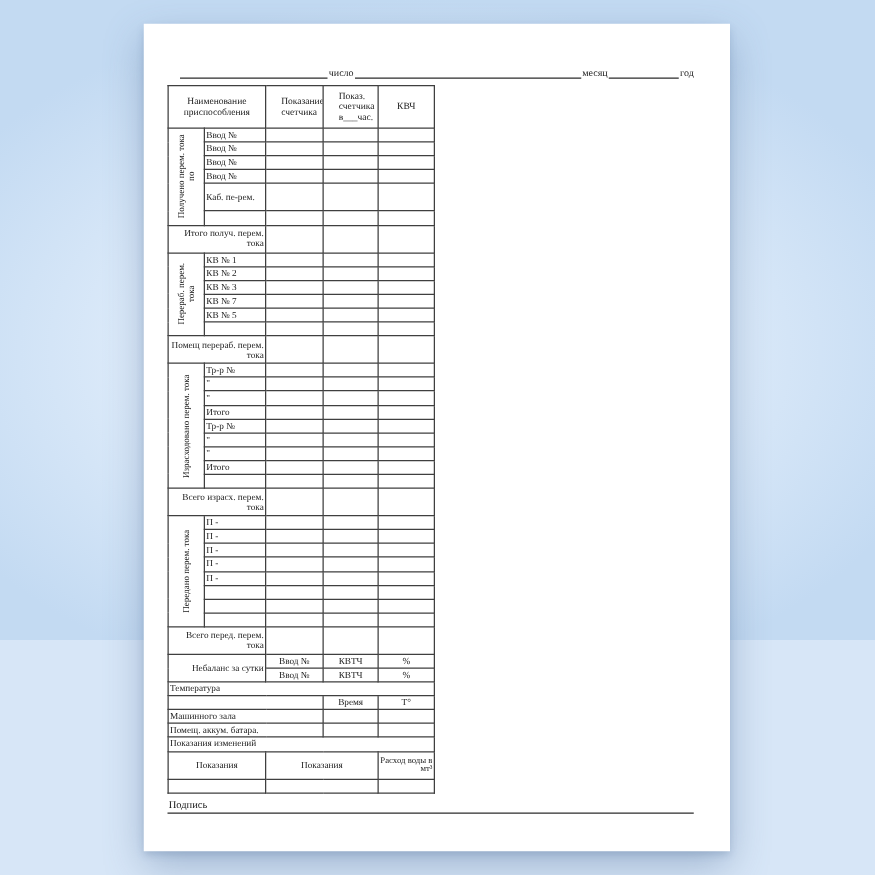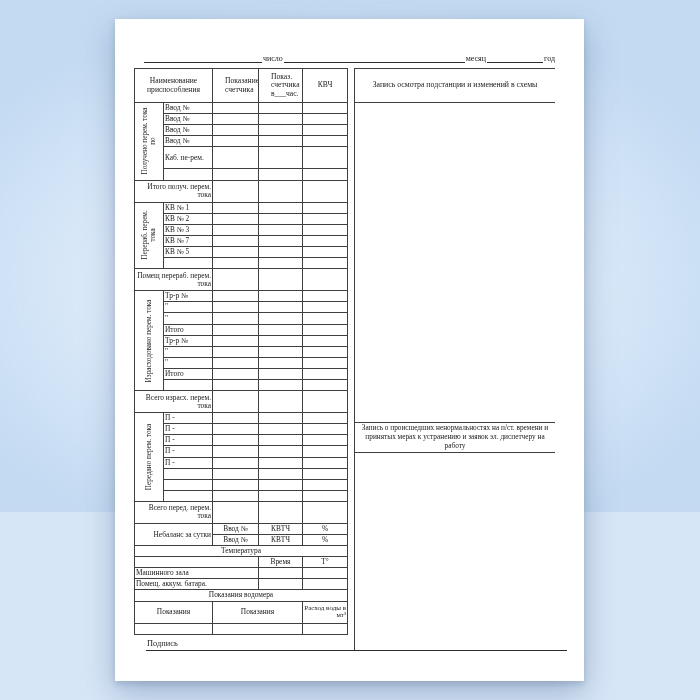--- a/index.html
+++ b/index.html
@@ -40,21 +40,21 @@
     overflow:hidden;
   }
   table.main th{font-weight:normal;text-align:center;font-size:7.6px;padding:1px 12px;}
   tr.hd{height:34px;}
   tr.u{height:11.08px;}
   tr.d{height:22.17px;padding-left:11px;}
   td.lb{text-align:left;padding-left:3px;}
   td.lb.rgt{text-align:left;padding-right:4px;}
   td.sec{text-align:right;}
   td.ctr{text-align:center;}
-  td.ttl{text-align:center;}
+  td.ttl{}
   td.sm{font-size:7px;text-align:right;line-height:1.05;}
   td.rot{position:relative;padding:0;}
   .vt{
     position:absolute;left:50%;top:50%;
     transform:translate(-50%,-50%) rotate(-90deg);
     text-align:center;font-size:7.2px;line-height:1.12;white-space:normal;
   }
   .vt-g1{width:70px;}
   .vt-g2{width:60px;}
   .vt-g3{width:92px;}
@@ -72,21 +72,21 @@
   }
   .rc-gap{height:319px;}
   .rc-mid{
     height:31px;border-top:1px solid #3f3f3f;border-bottom:1px solid #3f3f3f;box-sizing:border-box;
     display:flex;align-items:center;justify-content:center;
     text-align:center;font-size:7.3px;padding:0 5px;line-height:1.2;
   }
   .rc-tail{height:197px;}
   
   .signature{
-    position:absolute;left:31px;top:617px;width:421px;height:14px;
+    position:absolute;left:19px;top:617px;width:421px;height:14px;
     border-bottom:1px solid #2c2c2c;
     font-size:8.4px;color:#191919;
   }
   .signature span{position:absolute;left:1px;bottom:2px;}
 </style>
 </head>
 <body>
 
 <div class="canvas">
   <div class="page">
@@ -360,44 +360,34 @@
           <td></td>
             <td></td>
         </tr>
         <tr class="u">
           <td class="lb" colspan="3">Помещ. аккум. батара.</td>
           <td></td>
             <td></td>
         </tr>
 
         <tr class="u">
-            <td class="ttl" colspan="5">Показания водомера</td>
+            <td class="ttl" colspan="5">Показания изменений</td>
           </tr>
         <tr class="d">
           <td class="ctr" colspan="2">Показания</td>
           <td class="ctr" colspan="2">Показания</td>
           <td class="sm">Расход воды в мт³</td>
         </tr>
         <tr class="u">
           <td colspan="2"></td>
           <td colspan="2"></td>
           <td></td>
         </tr>
       </tbody>
     </table>
 
-    <div class="rightcol">
-      <div class="rc-head">
-        <span>Запись осмотра подстанции и изменений в схемы</span>
-      </div>
-      <div class="rc-gap"></div>
-      <div class="rc-mid">
-        <span>Запись о происшедших ненормальностях на п/ст. времени и принятых мерах к устранению и заявок эл. диспетчеру на работу</span>
-      </div>
-      <div class="rc-tail"></div>
-    </div>
 
     <div class="signature">
       <span>Подпись</span>
     </div>
 
   </div>
 </div>
 
 </body></html>

